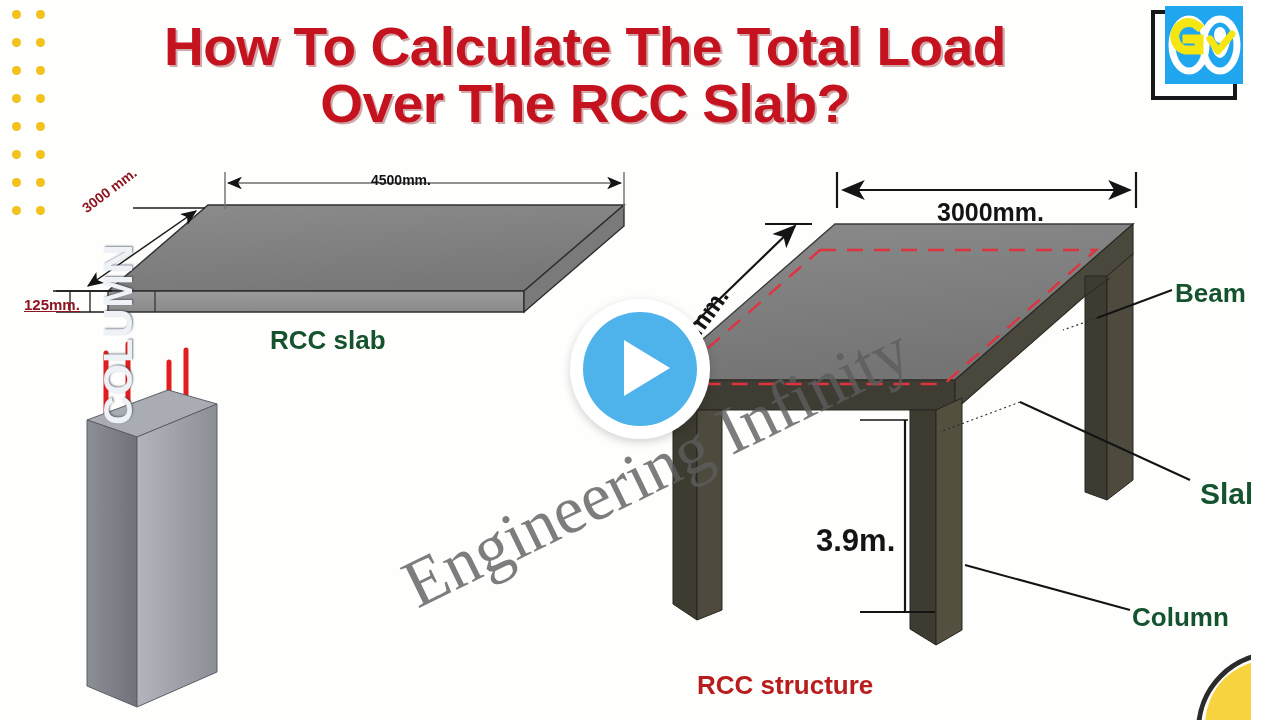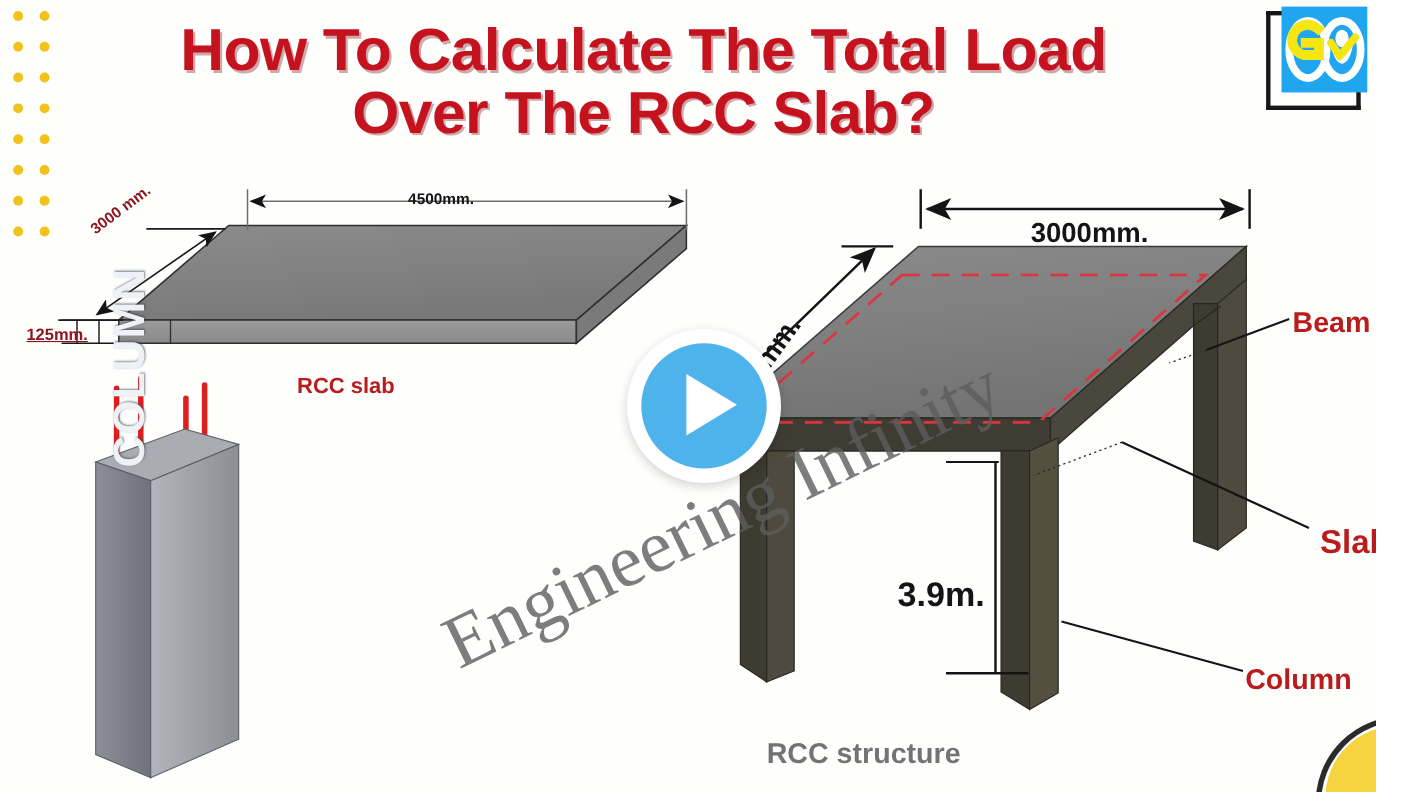--- a/index.html
+++ b/index.html
@@ -39,27 +39,27 @@
   .logo-sq{position:absolute;left:18px;top:2px;width:78px;height:78px;background:#1fa6ef;}
   .logo-inf{position:absolute;left:18px;top:2px;width:78px;height:78px;}
 
   
   .canvas{position:absolute;left:0;top:0;width:1280px;height:720px;}
 
   
   .lbl{position:absolute;white-space:nowrap;font-family:"Liberation Sans", sans-serif;}
   .lbl-dim-dark{color:#141414;font-weight:bold;}
   .lbl-dim-red{color:#8d1420;font-weight:bold;}
-  .lbl-red{color:#b91c1c;font-weight:bold;}
-  .lbl-purple{color:#737373;font-weight:bold;}
+  .lbl-red{color:#14532d;font-weight:bold;}
+  .lbl-purple{color:#b91c1c;font-weight:bold;}
 
   #d-4500{left:371px;top:161px;font-size:14px;margin-top:11px;}
   #d-3000-diag{left:79px;top:203px;font-size:14px;transform:rotate(-37deg);transform-origin:left top;}
   #d-125{left:24px;top:296px;font-size:15px;text-decoration:underline;}
-  #lbl-rccslab{left:270px;top:340px;font-size:20px;}
+  #lbl-rccslab{left:270px;top:325px;font-size:26px;}
   #d-3000-top{left:937px;top:164px;font-size:25px;margin-top:34px;}
   #d-mm-diag{left:681px;top:324px;font-size:25px;transform:rotate(-54deg);transform-origin:left top;}
   #d-27m{left:816px;top:523px;font-size:31px;}
   #lbl-beam{left:1175px;top:278px;font-size:26px;}
   #lbl-slab{left:1200px;top:477px;font-size:30px;}
   #lbl-column{left:1132px;top:602px;font-size:26px;}
   #lbl-rccstructure{left:697px;top:670px;font-size:26px;}
   #lbl-column-face{
     left:96px;top:425px;font-size:40px;color:#eef1f6;font-weight:bold;
     transform:rotate(-90deg);transform-origin:left top;letter-spacing:1px;

